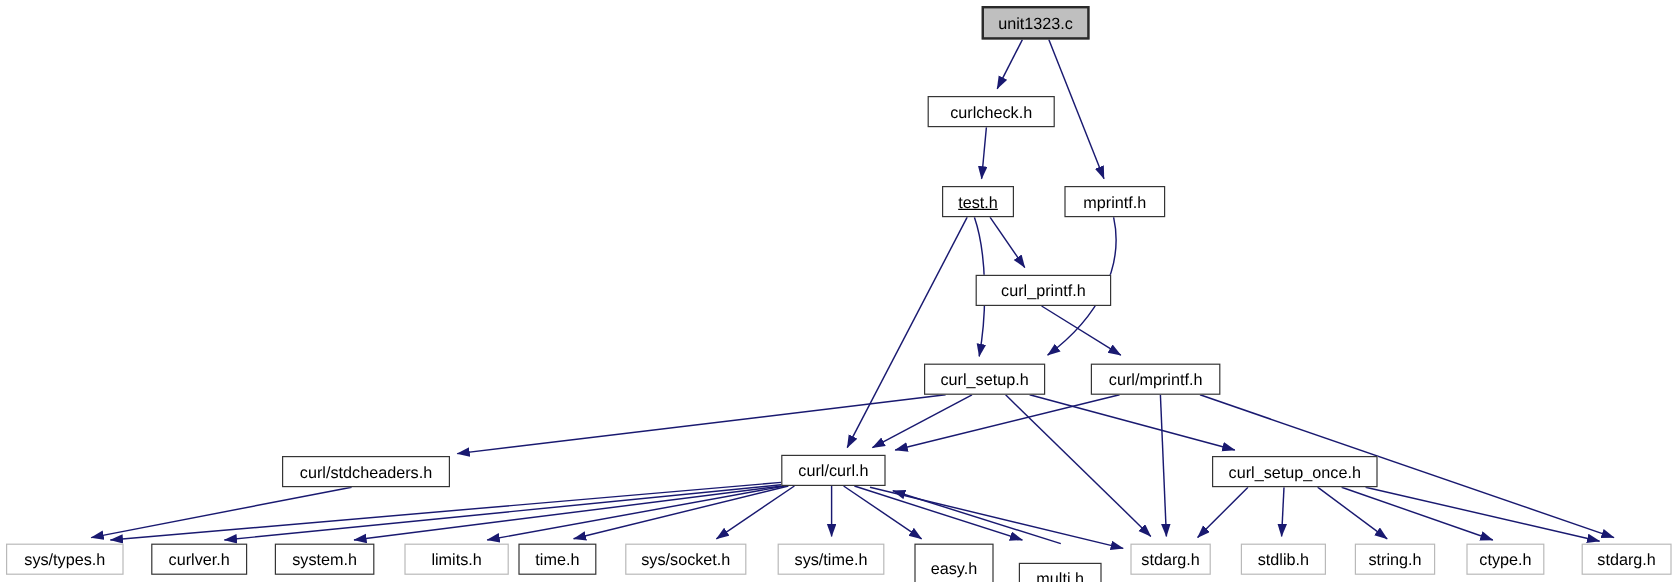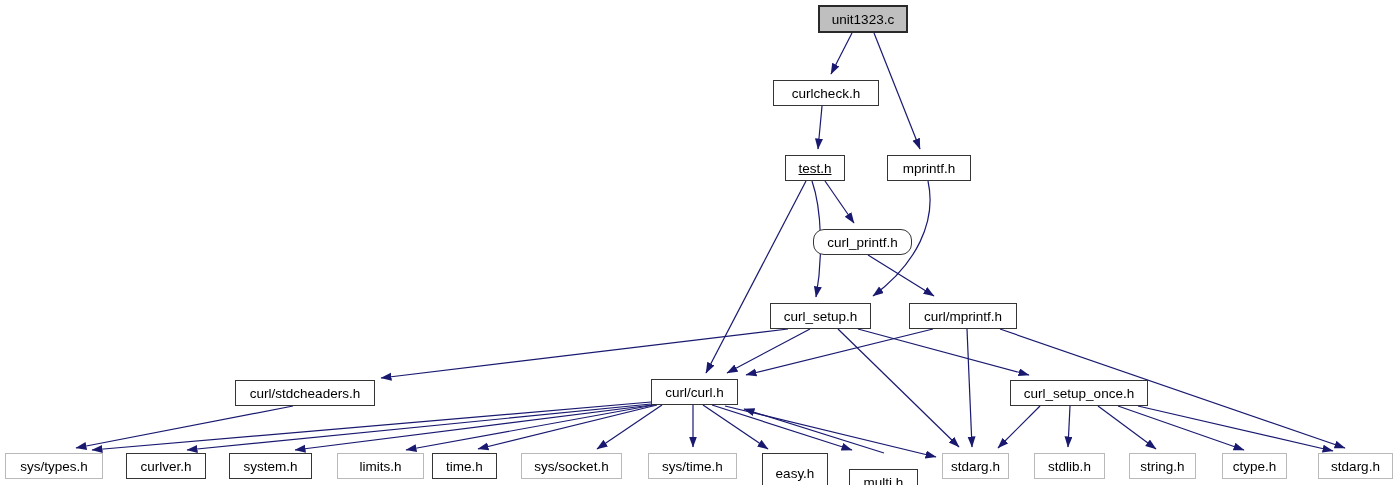--- a/index.html
+++ b/index.html
@@ -67,21 +67,21 @@
     <path d="M1070,406 L1068,447" marker-end="url(#arr)"></path>
     <path d="M1098,406 L1156,449" marker-end="url(#arr)"></path>
     <path d="M1118,406 L1244,450" marker-end="url(#arr)"></path>
     <path d="M1138,406 L1333,451" marker-end="url(#arr)"></path>
   </svg>
 
   <div class="node hl" style="left:818px;top:5px;width:90px;height:28px;">unit1323.c</div>
   <div class="node" style="left:773px;top:80px;width:106px;height:26px;">curlcheck.h</div>
   <div class="node" style="left:887px;top:155px;width:84px;height:26px;">mprintf.h</div>
   <div class="node" style="left:785px;top:155px;width:60px;height:26px;text-decoration:underline;">test.h</div>
-  <div class="node" style="left:813px;top:229px;width:99px;height:26px;border-radius:11px;">curl_printf.h</div>
+  <div class="node" style="left:813px;top:229px;width:113px;height:26px;">curl_printf.h</div>
   <div class="node" style="left:770px;top:303px;width:101px;height:26px;">curl_setup.h</div>
   <div class="node" style="left:909px;top:303px;width:108px;height:26px;">curl/mprintf.h</div>
   <div class="node" style="left:235px;top:380px;width:140px;height:26px;">curl/stdcheaders.h</div>
   <div class="node" style="left:651px;top:379px;width:87px;height:26px;">curl/curl.h</div>
   <div class="node" style="left:1010px;top:380px;width:138px;height:26px;">curl_setup_once.h</div>
   <div class="node sys" style="left:5px;top:453px;width:98px;height:26px;">sys/types.h</div>
   <div class="node" style="left:126px;top:453px;width:80px;height:26px;">curlver.h</div>
   <div class="node" style="left:229px;top:453px;width:83px;height:26px;">system.h</div>
   <div class="node sys" style="left:337px;top:453px;width:87px;height:26px;">limits.h</div>
   <div class="node" style="left:432px;top:453px;width:65px;height:26px;">time.h</div>

